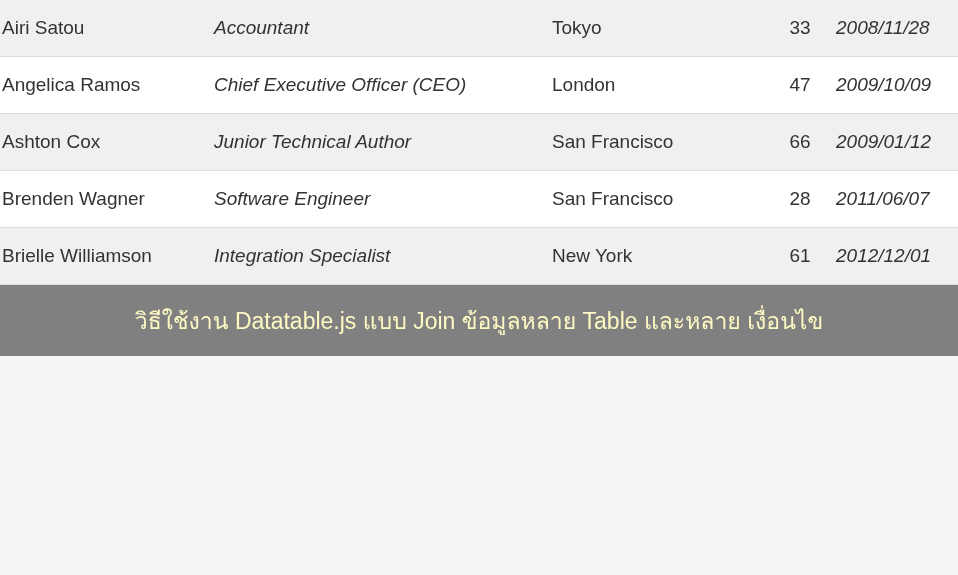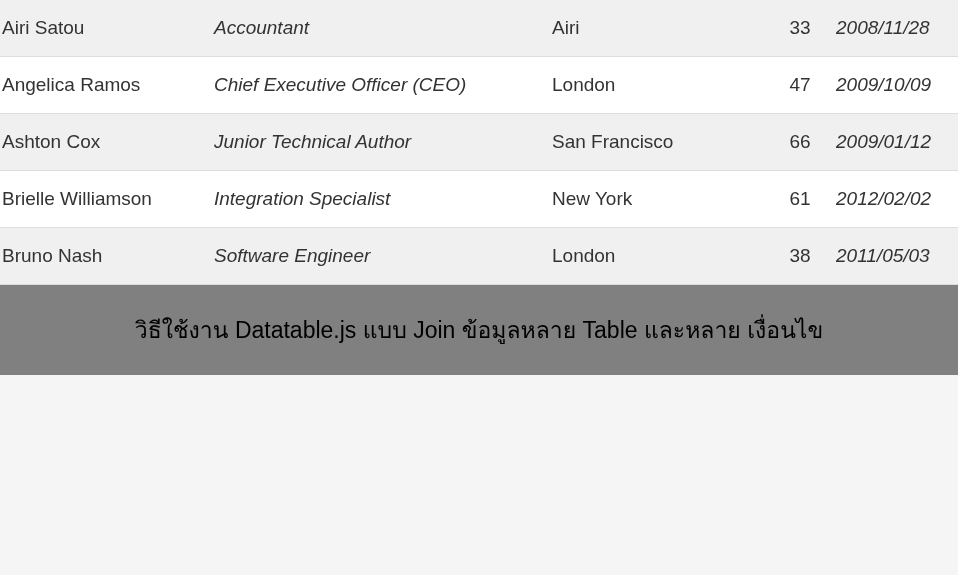--- a/index.html
+++ b/index.html
@@ -52,71 +52,71 @@
     td.col-age {
       width: 58px;
       text-align: center;
     }
     td.col-date {
       width: 126px;
       font-style: italic;
     }
     .caption-bar {
       background: #808080;
-      color: #000000;
+      color: #fef9c3;
       padding: 28px 20px;
       text-align: center;
       font-size: 23px;
       font-weight: 400;
-      height: 90px;
+      height: 71px;
       display: flex;
       align-items: center;
       justify-content: center;
     }
   </style>
 </head>
 <body>
 
 <div class="table-container">
   <table>
     <tbody>
       <tr>
         <td class="col-name">Airi Satou</td>
         <td class="col-position">Accountant</td>
-        <td class="col-city">Airi</td>
+        <td class="col-city">Tokyo</td>
         <td class="col-age">33</td>
         <td class="col-date">2008/11/28</td>
       </tr>
       <tr>
         <td class="col-name">Angelica Ramos</td>
         <td class="col-position">Chief Executive Officer (CEO)</td>
         <td class="col-city">London</td>
         <td class="col-age">47</td>
         <td class="col-date">2009/10/09</td>
       </tr>
       <tr>
         <td class="col-name">Ashton Cox</td>
         <td class="col-position">Junior Technical Author</td>
         <td class="col-city">San Francisco</td>
         <td class="col-age">66</td>
         <td class="col-date">2009/01/12</td>
       </tr>
       <tr>
+        <td class="col-name">Brenden Wagner</td>
+        <td class="col-position">Software Engineer</td>
+        <td class="col-city">San Francisco</td>
+        <td class="col-age">28</td>
+        <td class="col-date">2011/06/07</td>
+      </tr>
+      <tr>
         <td class="col-name">Brielle Williamson</td>
         <td class="col-position">Integration Specialist</td>
         <td class="col-city">New York</td>
         <td class="col-age">61</td>
-        <td class="col-date">2012/02/02</td>
-      </tr>
-      <tr>
-        <td class="col-name">Bruno Nash</td>
-        <td class="col-position">Software Engineer</td>
-        <td class="col-city">London</td>
-        <td class="col-age">38</td>
-        <td class="col-date">2011/05/03</td>
+        <td class="col-date">2012/12/01</td>
       </tr>
     </tbody>
   </table>
 </div>
 
 <div class="caption-bar">
   <span>วิธีใช้งาน Datatable.js แบบ Join ข้อมูลหลาย Table และหลาย เงื่อนไข</span>
 </div>
 
 </body></html>

